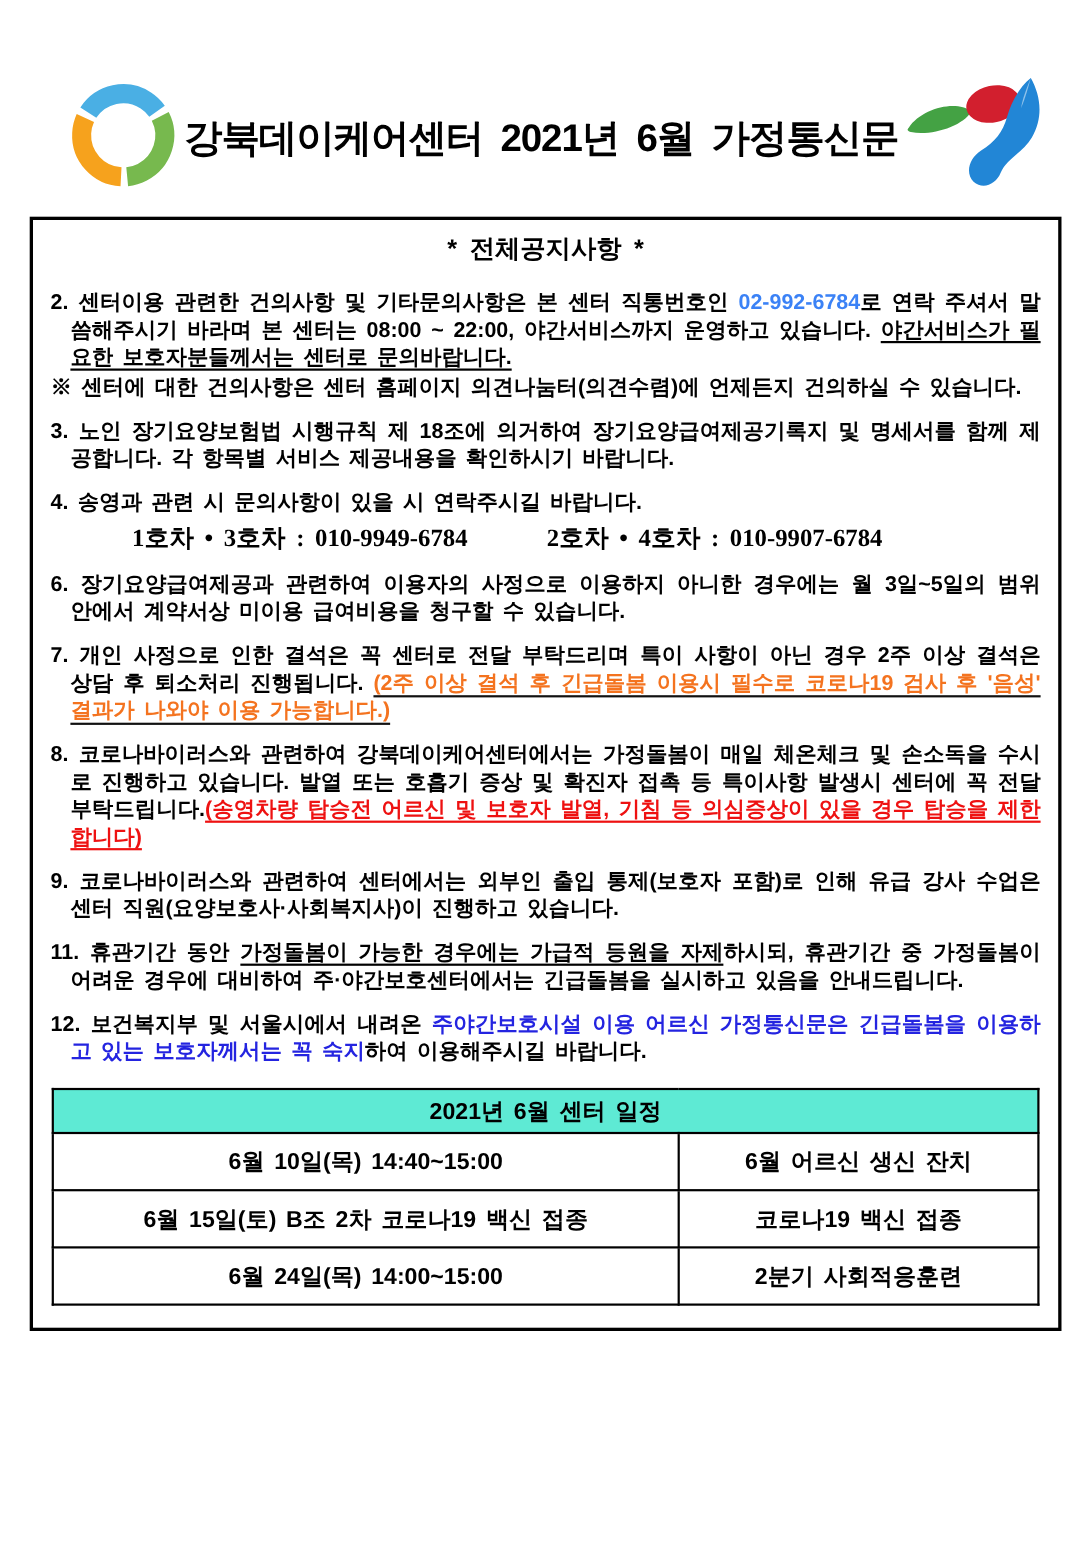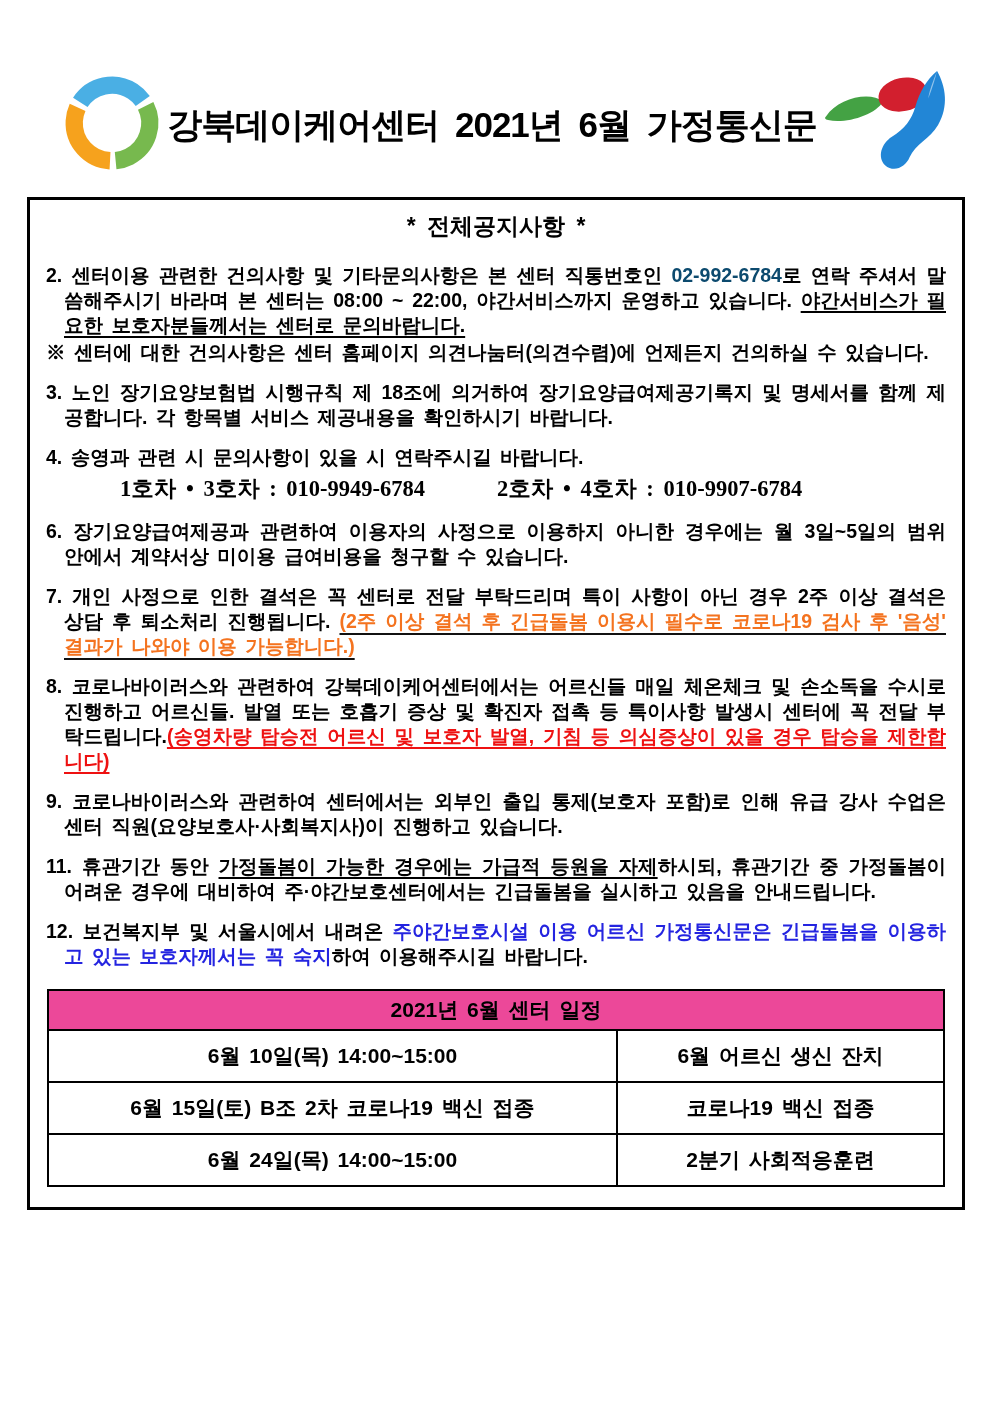--- a/index.html
+++ b/index.html
@@ -16,38 +16,38 @@
   }
   
   .box { margin:13px 27px 0; border:3px solid #000; padding:8px 16px 20px; box-sizing:border-box; }
   .heading { text-align:center; font-size:23px; word-spacing:5px; margin:3px 0 21px; }
   .item {
     font-size:19.5px; line-height:25px; margin-top:15px;
     padding-left:18px; text-indent:-18px;
     text-align:justify; word-break:break-all; word-spacing:3px;
   }
   .item.no-gap { margin-top:2px; }
-  .seg-red    { color:#0c4a6e; }
+  .seg-red    { color:#3b82f6; }
   .seg-blue   { color:#2424e0; }
   .seg-u      { text-decoration:underline; text-decoration-thickness:2px; text-underline-offset:4px; }
   .seg-red-u  { color:#ee1111; text-decoration:underline; text-decoration-color:#ee1111;
                 text-decoration-thickness:2px; text-underline-offset:4px; }
   .seg-orange-u { color:#f4731f; text-decoration:underline; text-decoration-color:#111;
                 text-decoration-thickness:2px; text-underline-offset:5px; }
   .phones {
     display:flex; gap:72px; margin-top:4px; padding-left:56px;
     text-indent:0; font-size:22.5px; line-height:30px; word-spacing:4px; white-space:nowrap;font-family:Liberation Serif, serif;
   }
   
   table.schedule { width:898px; margin:20px auto 0; border-collapse:collapse; border:2px solid #000; }
   table.schedule th, table.schedule td {
     border:2px solid #000; text-align:center; vertical-align:middle;
     font-weight:bold; word-spacing:3px;
   }
-  table.schedule th { height:36px; font-size:21px; background:#ec4899; }
+  table.schedule th { height:36px; font-size:21px; background:#5eead4; }
   table.schedule td { height:48px; font-size:21px; }
   .col-date  { width:63.5%; }
   .col-event { width:36.5%; }
 </style>
 </head>
 <body>
 
 <div class="header">
   <div class="logo">
     <svg width="108" height="110" viewBox="0 0 100 100" aria-hidden="true">
@@ -86,38 +86,38 @@
       <span>1호차 • 3호차 : 010-9949-6784</span>
       <span>2호차 • 4호차 : 010-9907-6784</span>
     </div>
   </div>
 
 
   <div class="item"><span>6.</span> <span>장기요양급여제공과 관련하여 이용자의 사정으로 이용하지 아니한 경우에는 월 3일~5일의 범위 안에서 계약서상 미이용 급여비용을 청구할 수 있습니다.</span></div>
 
   <div class="item"><span>7.</span> <span>개인 사정으로 인한 결석은 꼭 센터로 전달 부탁드리며 특이 사항이 아닌 경우 2주 이상 결석은 상담 후 퇴소처리 진행됩니다. </span><span class="seg-orange-u">(2주 이상 결석 후 긴급돌봄 이용시 필수로 코로나19 검사 후 '음성' 결과가 나와야 이용 가능합니다.)</span></div>
 
-  <div class="item"><span>8.</span> <span>코로나바이러스와 관련하여 강북데이케어센터에서는 어르신들 매일 체온체크 및 손소독을 수시로 진행하고 어르신들. 발열 또는 호흡기 증상 및 확진자 접촉 등 특이사항 발생시 센터에 꼭 전달 부탁드립니다.</span><span class="seg-red-u">(송영차량 탑승전 어르신 및 보호자 발열, 기침 등 의심증상이 있을 경우 탑승을 제한합니다)</span></div>
+  <div class="item"><span>8.</span> <span>코로나바이러스와 관련하여 강북데이케어센터에서는 가정돌봄이 매일 체온체크 및 손소독을 수시로 진행하고 있습니다. 발열 또는 호흡기 증상 및 확진자 접촉 등 특이사항 발생시 센터에 꼭 전달 부탁드립니다.</span><span class="seg-red-u">(송영차량 탑승전 어르신 및 보호자 발열, 기침 등 의심증상이 있을 경우 탑승을 제한합니다)</span></div>
 
   <div class="item"><span>9.</span> <span>코로나바이러스와 관련하여 센터에서는 외부인 출입 통제(보호자 포함)로 인해 유급 강사 수업은 센터 직원(요양보호사·사회복지사)이 진행하고 있습니다.</span></div>
 
 
   <div class="item"><span>11.</span> <span>휴관기간 동안 </span><span class="seg-u">가정돌봄이 가능한 경우에는 가급적 등원을 자제</span><span>하시되, 휴관기간 중 가정돌봄이 어려운 경우에 대비하여 주·야간보호센터에서는 긴급돌봄을 실시하고 있음을 안내드립니다.</span></div>
 
   <div class="item"><span>12.</span> <span>보건복지부 및 서울시에서 내려온 </span><span class="seg-blue">주야간보호시설 이용 어르신 가정통신문은 긴급돌봄을 이용하고 있는 보호자께서는 꼭 숙지</span><span>하여 이용해주시길 바랍니다.</span></div>
 
   <table class="schedule">
     <thead>
       <tr>
         <th colspan="2">2021년 6월 센터 일정</th>
       </tr>
     </thead>
     <tbody>
       <tr>
-        <td class="col-date">6월 10일(목) 14:00~15:00</td>
+        <td class="col-date">6월 10일(목) 14:40~15:00</td>
         <td class="col-event">6월 어르신 생신 잔치</td>
       </tr>
       <tr>
         <td class="col-date">6월 15일(토) B조 2차 코로나19 백신 접종</td>
         <td class="col-event">코로나19 백신 접종</td>
       </tr>
       <tr>
         <td class="col-date">6월 24일(목) 14:00~15:00</td>
         <td class="col-event">2분기 사회적응훈련</td>
       </tr>

